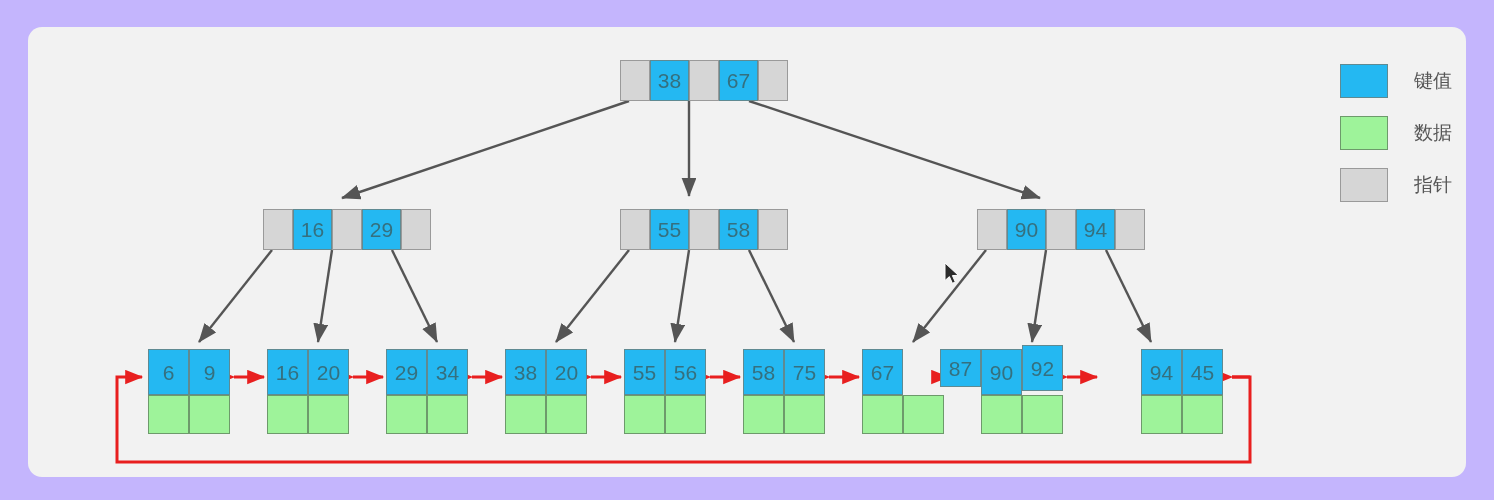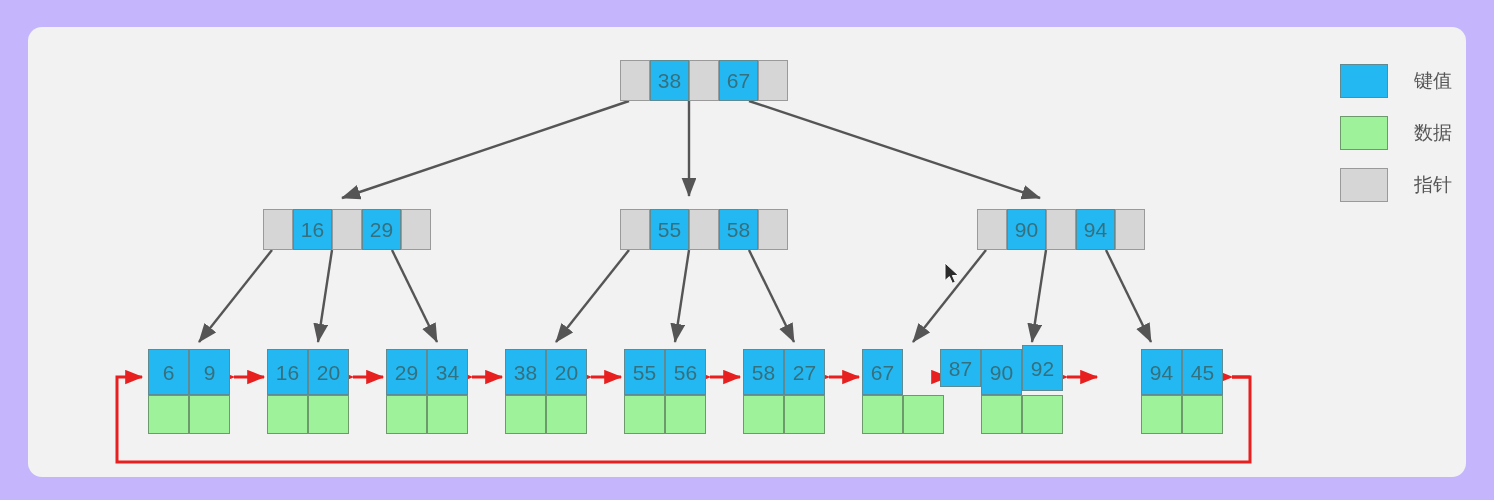--- a/index.html
+++ b/index.html
@@ -203,21 +203,21 @@
     <div class="cell data" style="left:546px; top:395px; width:41px; height:39px;"></div>
   </div>
   <div>
     <div class="cell key" style="left:624px; top:349px; width:41px; height:46px;">55</div>
     <div class="cell key" style="left:665px; top:349px; width:41px; height:46px;">56</div>
     <div class="cell data" style="left:624px; top:395px; width:41px; height:39px;"></div>
     <div class="cell data" style="left:665px; top:395px; width:41px; height:39px;"></div>
   </div>
   <div>
     <div class="cell key" style="left:743px; top:349px; width:41px; height:46px;">58</div>
-    <div class="cell key" style="left:784px; top:349px; width:41px; height:46px;">27</div>
+    <div class="cell key" style="left:784px; top:349px; width:41px; height:46px;">75</div>
     <div class="cell data" style="left:743px; top:395px; width:41px; height:39px;"></div>
     <div class="cell data" style="left:784px; top:395px; width:41px; height:39px;"></div>
   </div>
   <div>
     <div class="cell key" style="left:862px; top:349px; width:41px; height:46px;">67</div>
     <div class="cell key" style="left:940px; top:349px; width:41px; height:38px;">87</div>
     <div class="cell data" style="left:862px; top:395px; width:41px; height:39px;"></div>
     <div class="cell data" style="left:903px; top:395px; width:41px; height:39px;"></div>
   </div>
   <div>

